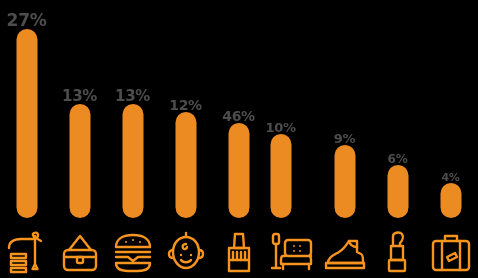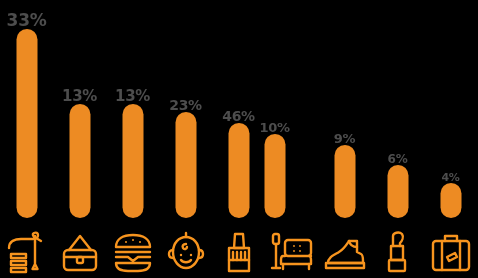--- a/index.html
+++ b/index.html
@@ -60,45 +60,45 @@
   .icon-cell svg{display:block;}
 </style>
 </head>
 <body>
 
 <div id="chart-root">
 
   <div class="plot-area">
 
     <div class="bar-group" style="left:0px;">
-      <div class="bar-value" style="bottom:196px;font-size:17px;">33%</div>
+      <div class="bar-value" style="bottom:196px;font-size:17px;">27%</div>
       <div class="bar" style="height:189px;"></div>
     </div>
 
     <div class="bar-group" style="left:53px;">
       <div class="bar-value" style="bottom:121px;font-size:15px;">13%</div>
       <div class="bar" style="height:114px;"></div>
     </div>
 
     <div class="bar-group" style="left:106px;">
       <div class="bar-value" style="bottom:121px;font-size:15px;">13%</div>
       <div class="bar" style="height:114px;"></div>
     </div>
 
     <div class="bar-group" style="left:159px;">
-      <div class="bar-value" style="bottom:113px;font-size:14px;">23%</div>
+      <div class="bar-value" style="bottom:113px;font-size:14px;">12%</div>
       <div class="bar" style="height:106px;"></div>
     </div>
 
     <div class="bar-group" style="left:212px;">
       <div class="bar-value" style="bottom:102px;font-size:14px;">46%</div>
       <div class="bar" style="height:95px;"></div>
     </div>
 
-    <div class="bar-group" style="left:248px;">
+    <div class="bar-group" style="left:254px;">
       <div class="bar-value" style="bottom:91px;font-size:13px;">10%</div>
       <div class="bar" style="height:84px;"></div>
     </div>
 
     <div class="bar-group" style="left:318px;">
       <div class="bar-value" style="bottom:80px;font-size:13px;">9%</div>
       <div class="bar" style="height:73px;"></div>
     </div>
 
     <div class="bar-group" style="left:371px;">

